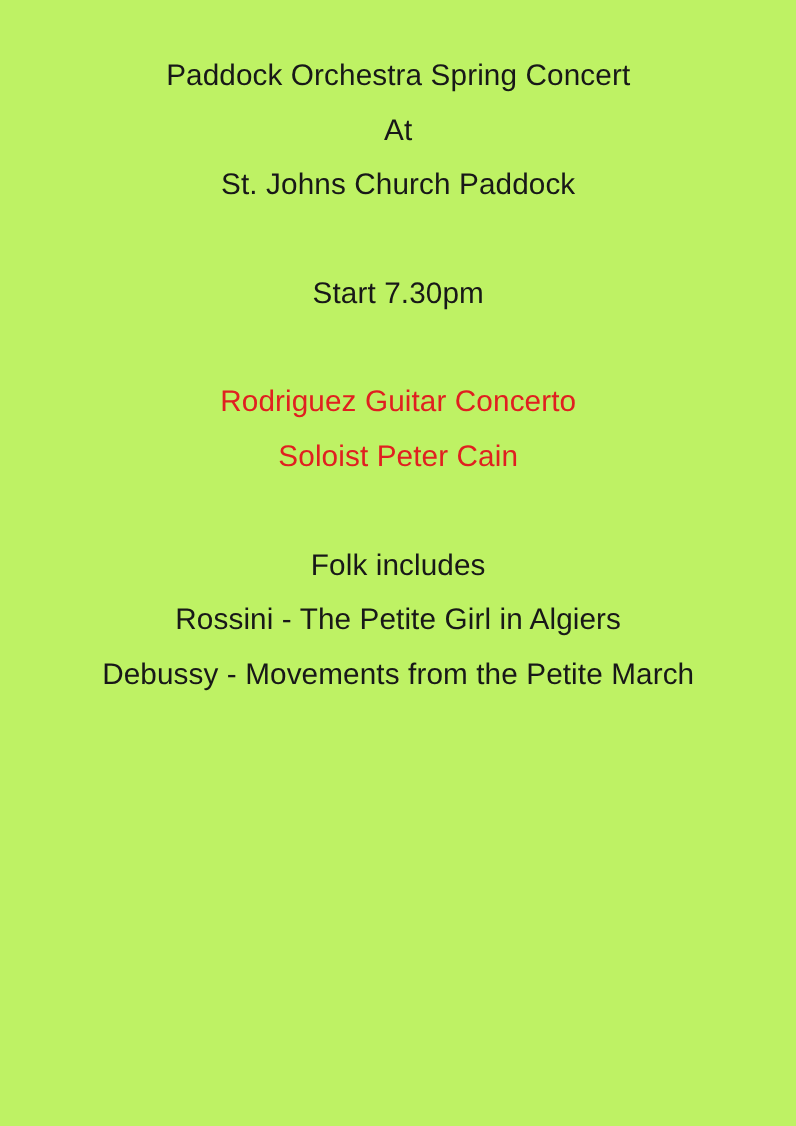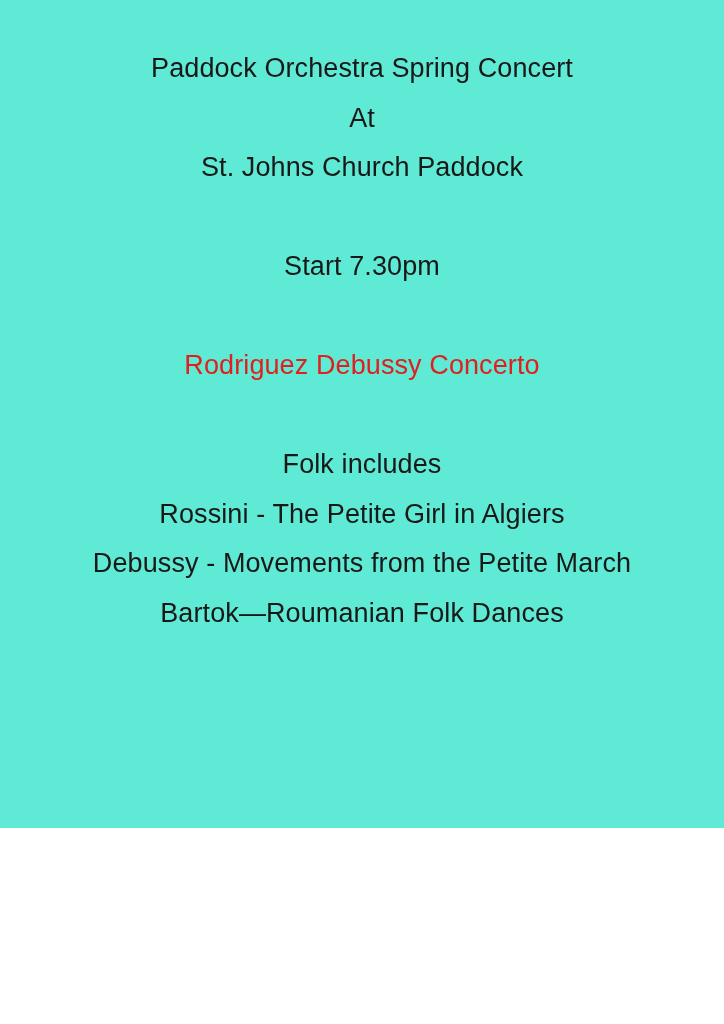--- a/index.html
+++ b/index.html
@@ -9,25 +9,25 @@
   }
   body {
     width: 724px;
     height: 1024px;
     overflow: hidden;
     font-family: "Liberation Sans", sans-serif;
   }
   .page {
     box-sizing: border-box;
     width: 724px;
-    height: 828px;
+    height: 1024px;
     padding-top: 44px;
     text-align: center;
     color: #181818;
-    background: #5eead4;
+    background: #bef264;
   }
   .group {
     margin: 0 0 49.5px 0; 
   }
   .group:last-child {
     margin-bottom: 0;
   }
   .line {
     margin: 0;
     font-size: 27px;
@@ -49,23 +49,23 @@
     <p class="line">Paddock Orchestra Spring Concert</p>
     <p class="line">At</p>
     <p class="line">St. Johns Church Paddock</p>
   </section>
 
   <section class="group">
     <p class="line">Start 7.30pm</p>
   </section>
 
   <section class="group accent">
-    <p class="line">Rodriguez Debussy Concerto</p>
+    <p class="line">Rodriguez Guitar Concerto</p>
+    <p class="line">Soloist Peter Cain</p>
   </section>
 
   <section class="group">
     <p class="line">Folk includes</p>
     <p class="line">Rossini - The Petite Girl in Algiers</p>
     <p class="line">Debussy - Movements from the Petite March</p>
-    <p class="line">Bartok—Roumanian Folk Dances</p>
   </section>
 
 </div>
 
 </body></html>

